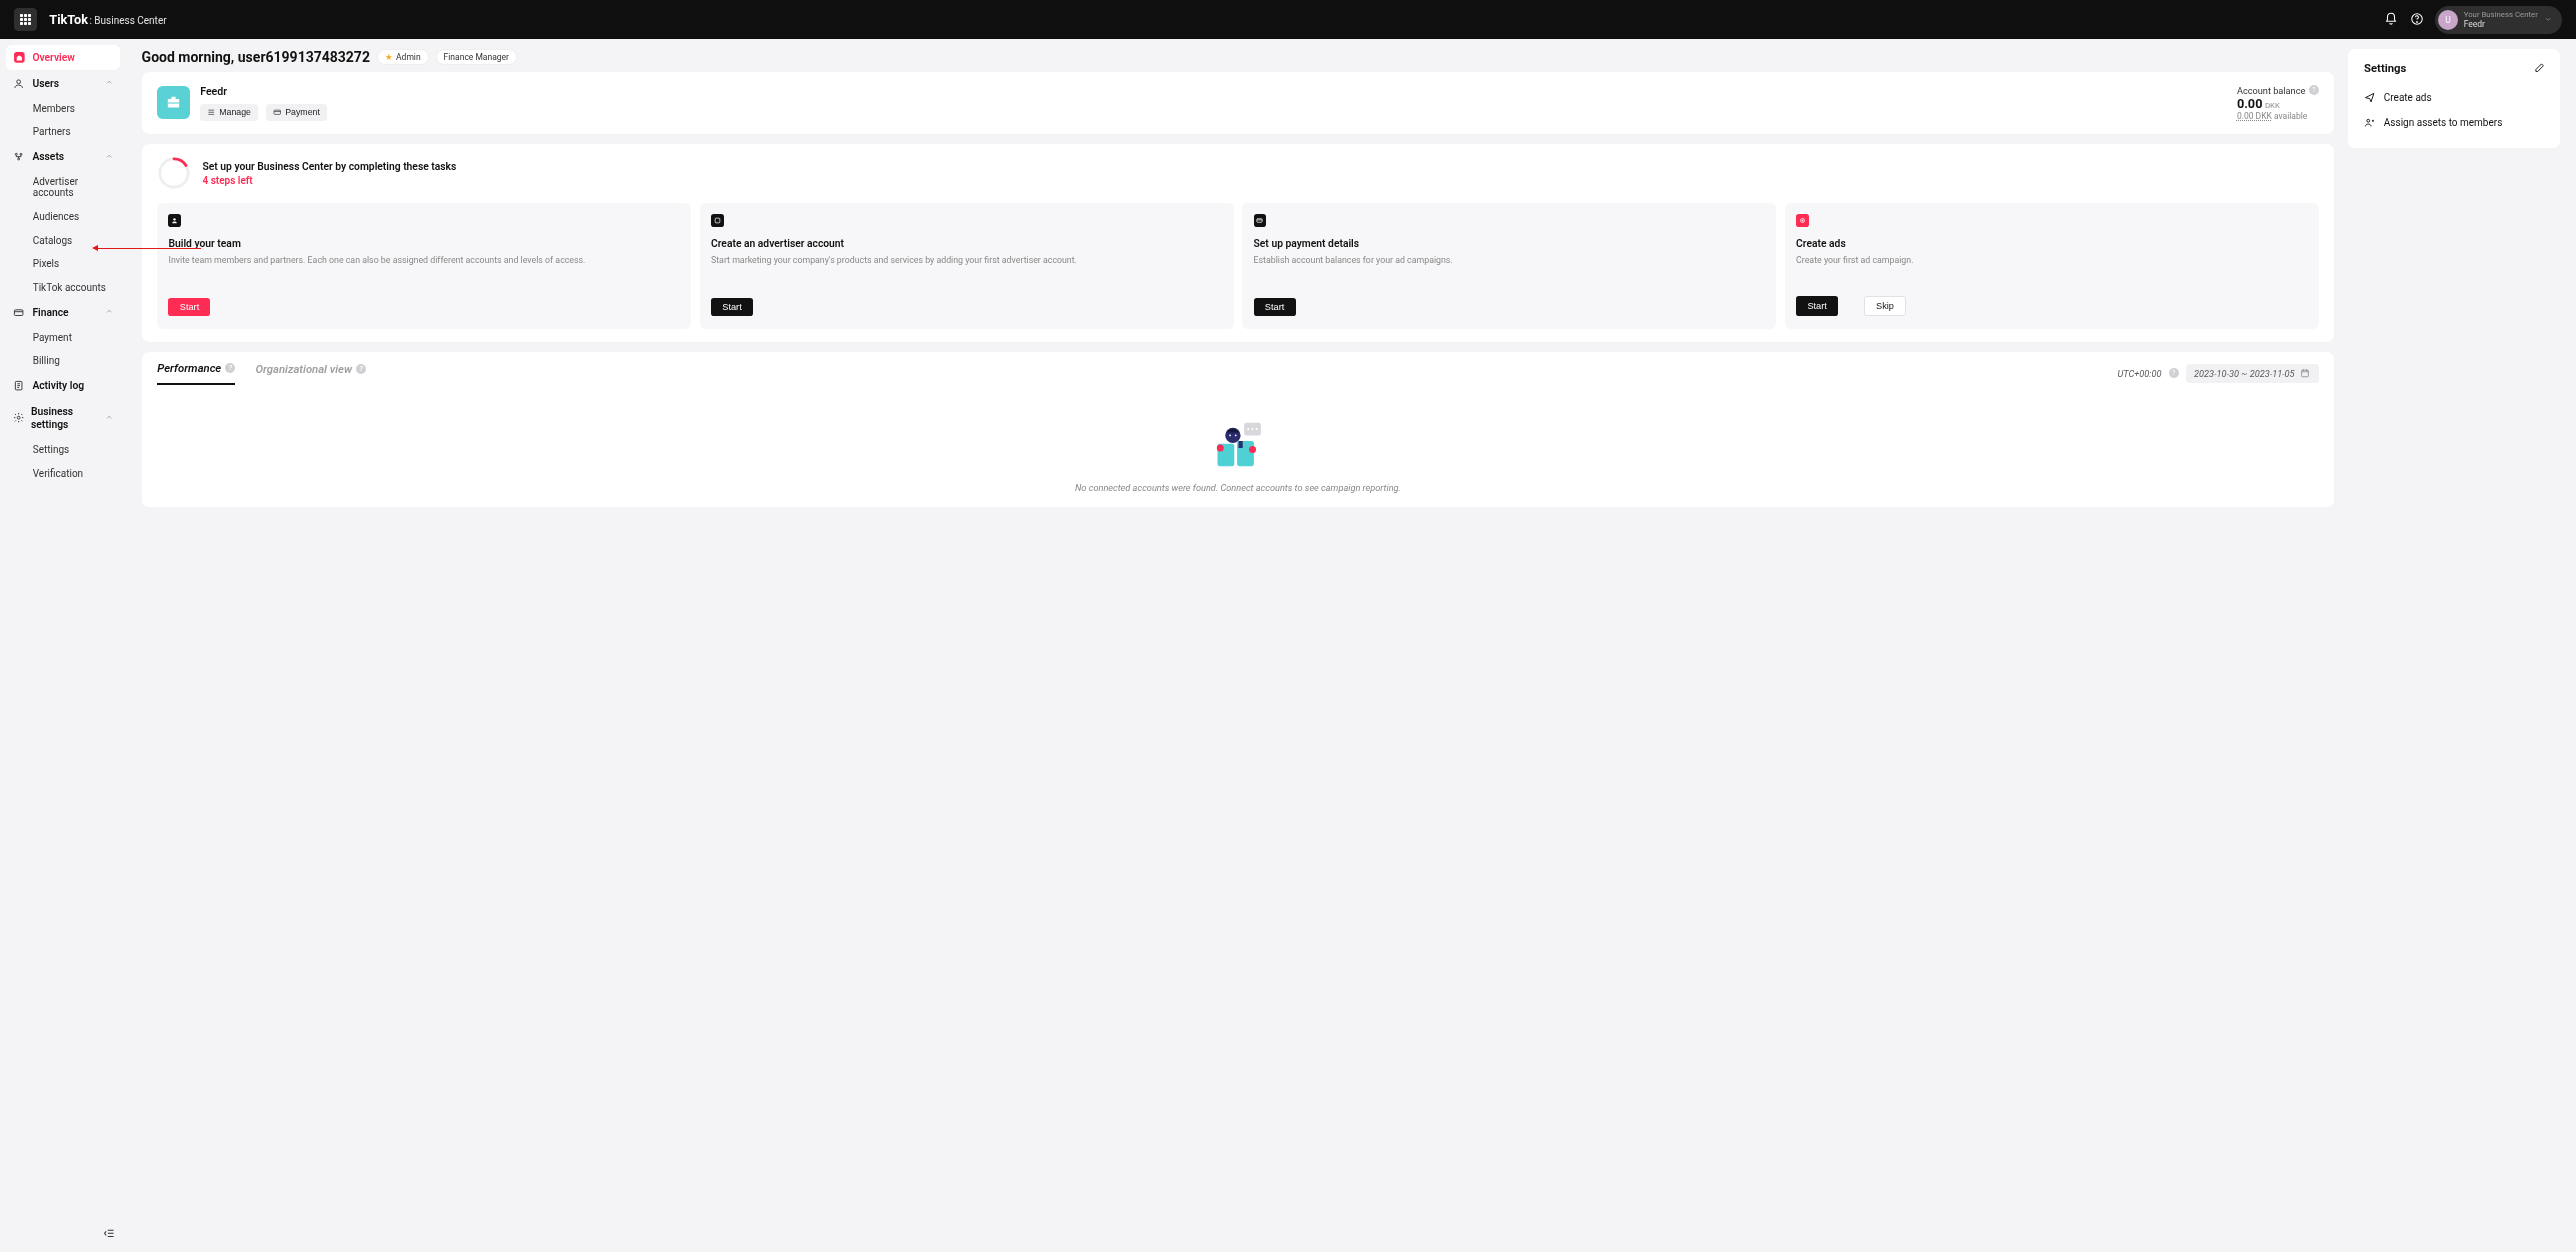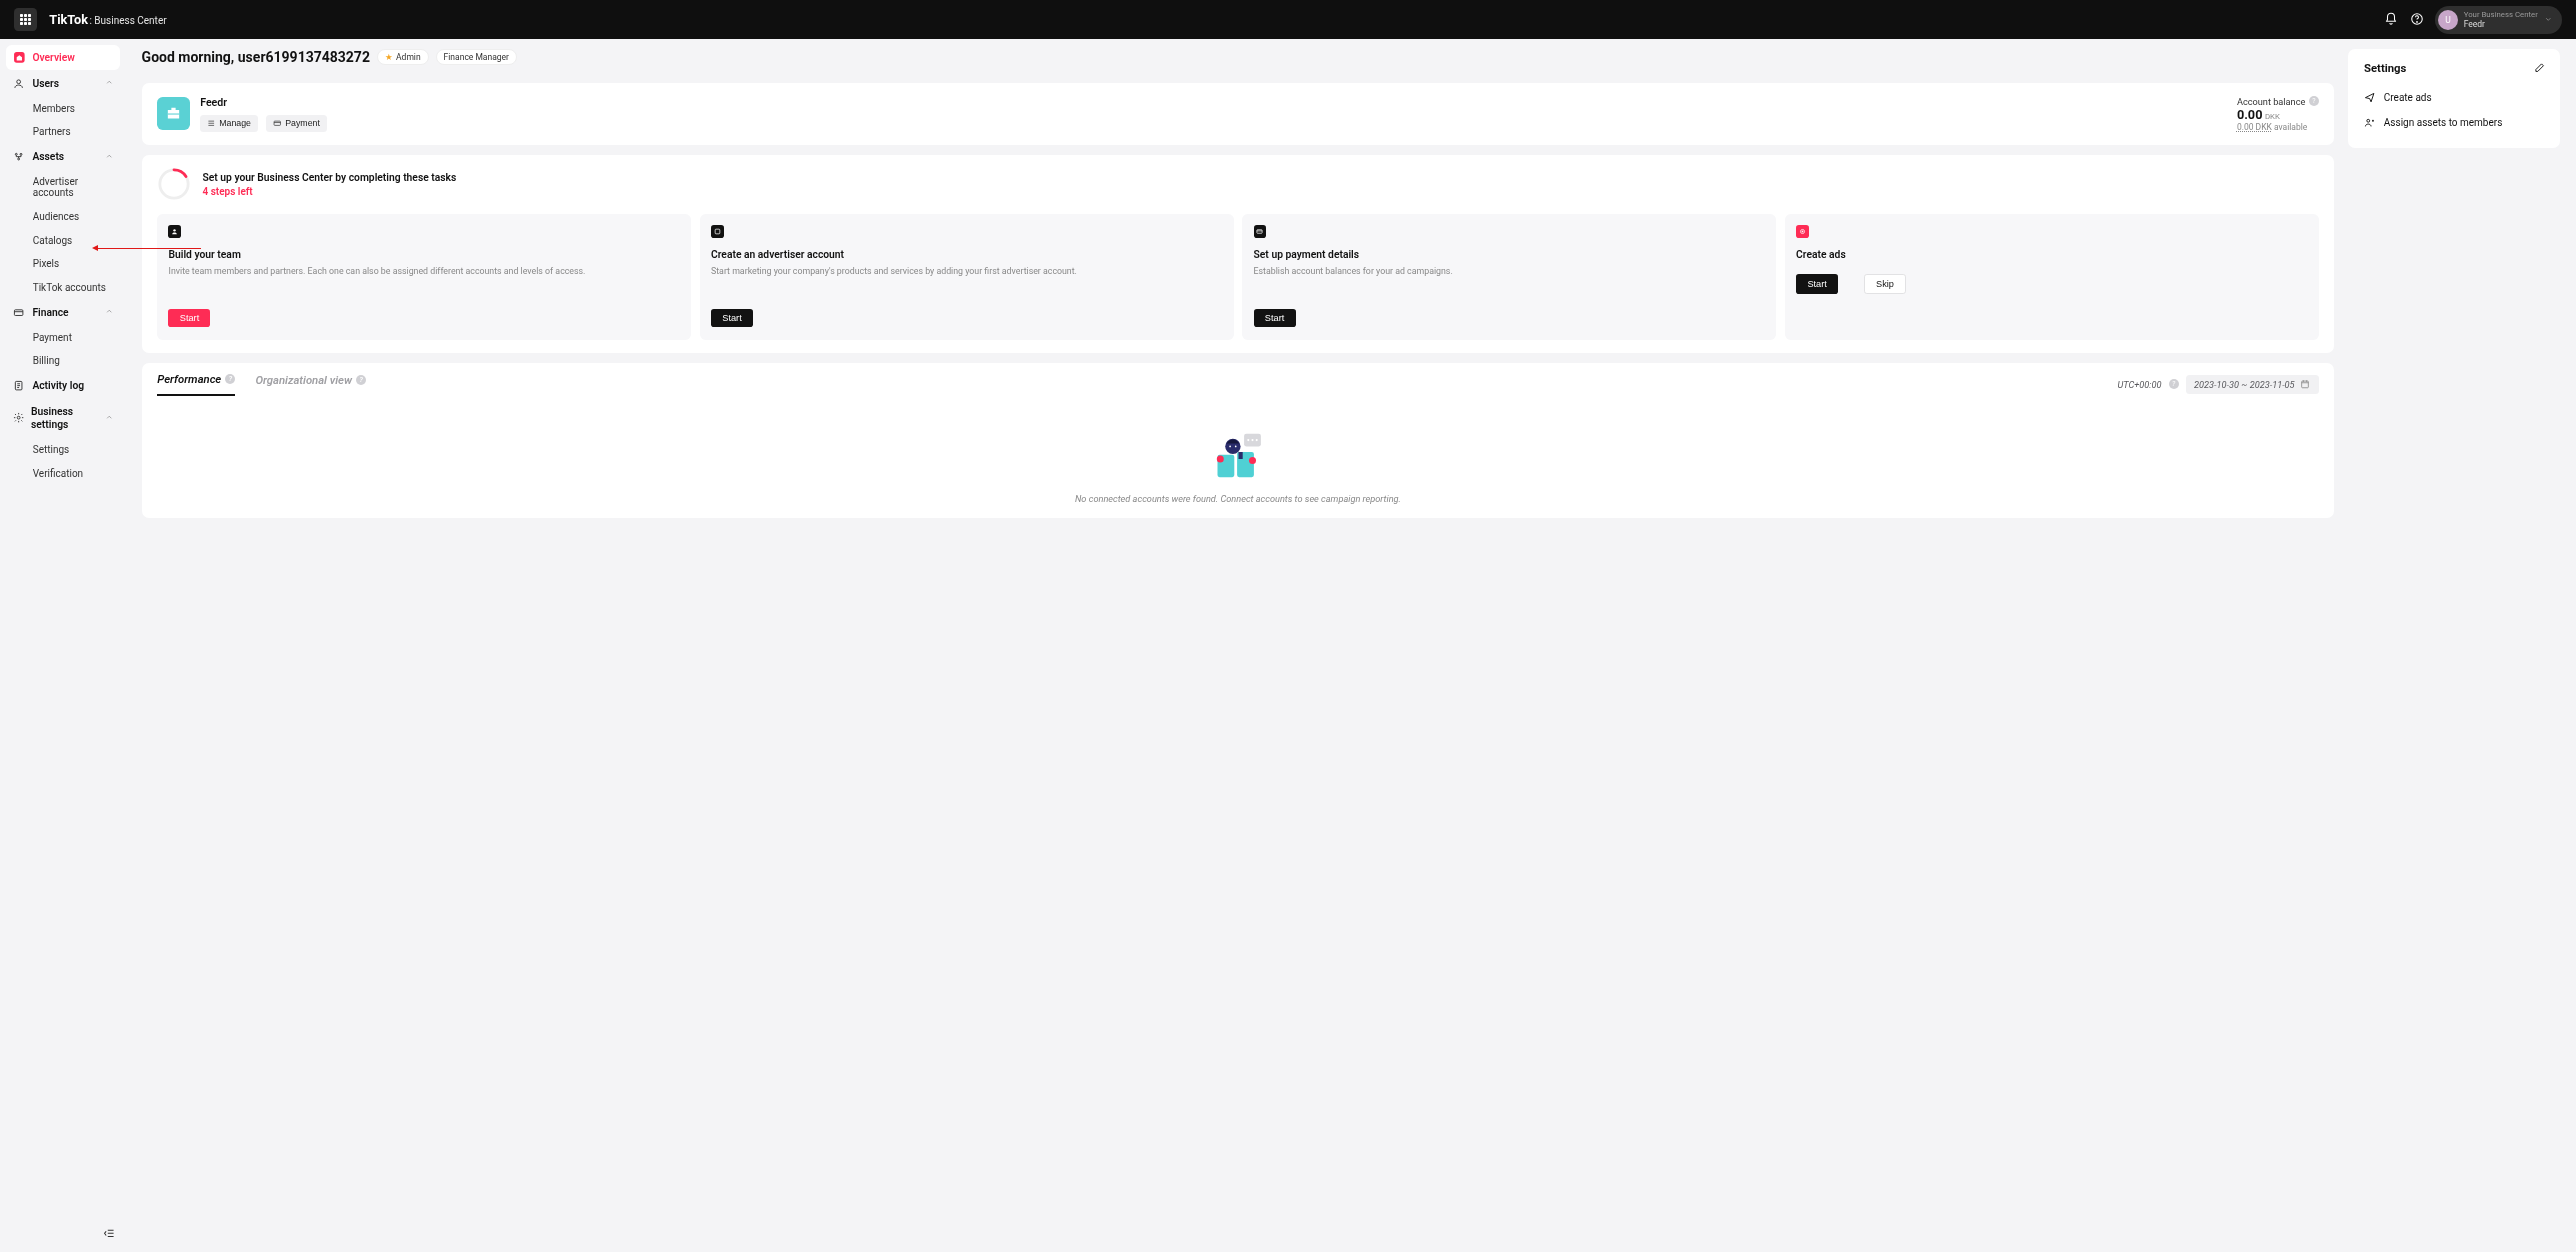--- a/index.html
+++ b/index.html
@@ -21,21 +21,21 @@
 .sidebar { width: 126px; padding: 5.7px; display: flex; flex-direction: column; height: calc(100vh - 39px); }
 .nav-item { display: flex; align-items: center; gap: 7px; padding: 6.4px 7px; border-radius: 5.7px; cursor: pointer; color: #121212; font-weight: 600; font-size: 10.3px; }
 .nav-item.active { background: #fff; color: #fe2c55; }
 .nav-item .chev { margin-left: auto; color: #888; }
 .nav-sub { padding: 6.4px 7px 6.4px 27px; cursor: pointer; color: #333; font-size: 10px; border-radius: 5.7px; }
 .nav-icon { width: 12.7px; height: 12.7px; display: flex; align-items: center; justify-content: center; }
 .sidebar-bottom { margin-top: auto; display: flex; justify-content: flex-end; padding: 4.2px; }
 .content { flex: 1; padding: 10px 15.6px 21px 15.6px; display: flex; gap: 14px; align-items: flex-start; }
 .maincol { flex: 1; min-width: 0; }
 .rightcol { width: 212px; }
-.greet-row { display: flex; align-items: center; gap: 7px; margin-bottom: 18px; }
+.greet-row { display: flex; align-items: center; gap: 7px; margin-bottom: 7px; }
 .greet { font-size: 14px; font-weight: 700; }
 .badge { background: #fff; border: 0.7px solid #eee; border-radius: 10px; padding: 2.1px 7px; font-size: 8.5px; display: flex; align-items: center; gap: 3.5px; color:#333; }
 .star { color: #f5a623; }
 .card { background: #fff; border-radius: 7px; padding: 12.7px 15.6px; margin-bottom: 10px; }
 .org-row { display: flex; align-items: center; }
 .org-logo { width: 33px; height: 33px; background: #5ad1d4; border-radius: 5.7px; display: flex; align-items: center; justify-content: center; margin-right: 10px; }
 .org-logo svg { fill:#fff; }
 .org-name { font-weight: 600; font-size: 10.6px; }
 .mini-btn { background: #f1f1f3; border: none; border-radius: 3.5px; padding: 3.5px 7px; font-size: 8.8px; display: inline-flex; align-items: center; gap: 3.5px; margin-right: 5.7px; cursor: pointer; color:#222; }
 .balance-box { margin-left: auto; text-align: left; }
@@ -320,20 +320,21 @@
               </div>
           </div>
           <div class="task">
             <div class="task-icon pink">
                 <svg width="7" height="7" viewBox="0 0 24 24" fill="none" stroke="#fff" stroke-width="2.5">
                   <circle cx="12" cy="12" r="7"></circle>
                   <circle cx="12" cy="12" r="2" fill="#fff"></circle>
                 </svg>
               </div>
             <div class="task-title">Create ads</div>
+            <div class="task-desc">Create your first ad campaign.</div>
             <div class="task-actions">
               <button class="btn btn-black">Start</button>
               <button class="btn btn-white">Skip</button>
             </div>
           </div>
         </div>
       </div>
 
       <div class="perf-card">
         <div class="perf-head">

